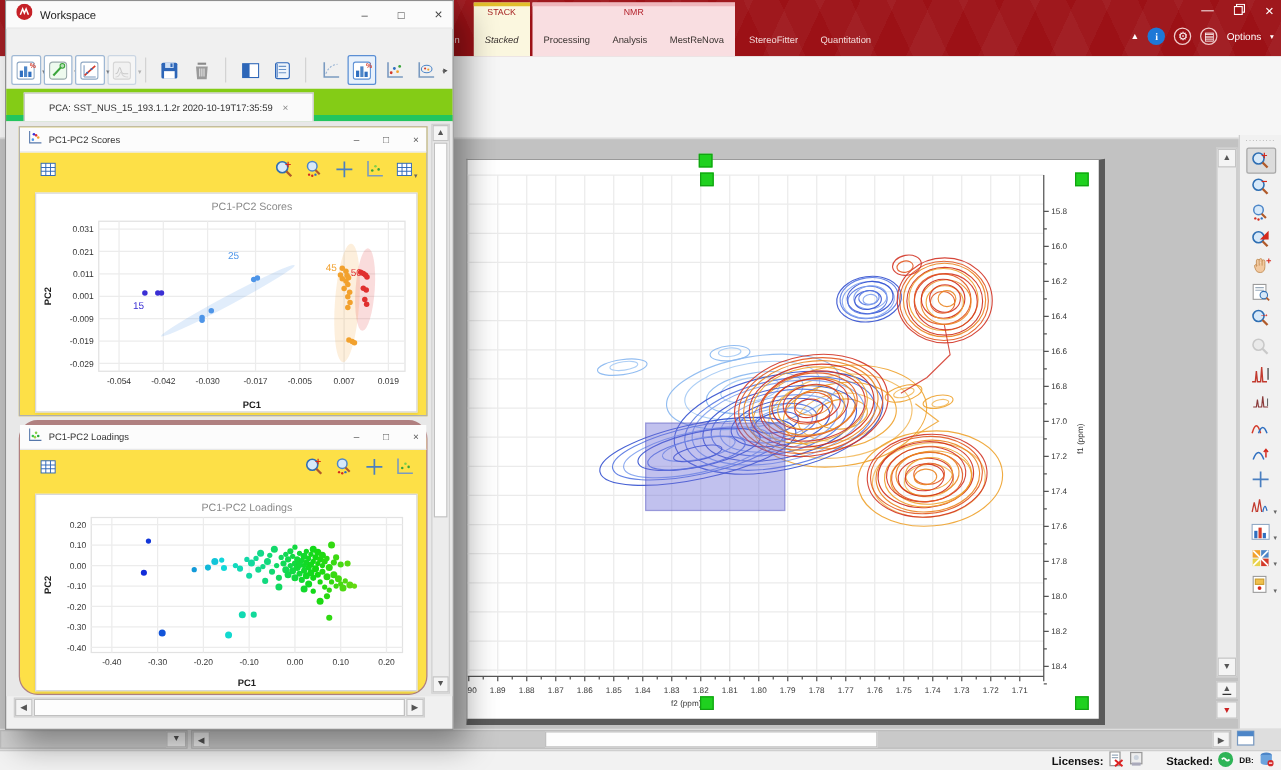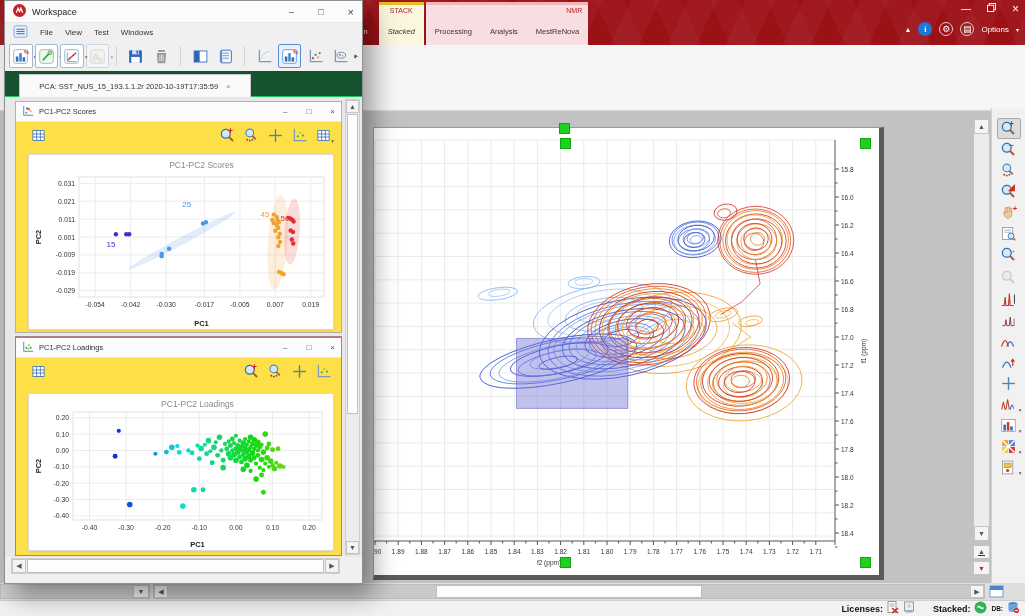--- a/index.html
+++ b/index.html
@@ -16,21 +16,21 @@
   .rgroup{display:flex;flex-direction:column;height:43px;margin-right:2px;}
   .rg-head{font-size:7px;height:15px;line-height:15px;text-align:center;white-space:nowrap;padding:0 6px;}
   .rg-tabs{flex:1;display:flex;align-items:stretch;}
   .rtab{display:flex;align-items:center;padding:0 9px;font-size:7.5px;color:#f3dada;white-space:nowrap;}
   .rg-plain .rg-head{visibility:hidden;}
   .rg-red .rg-head{background:#b2181c;color:#fff;}
   .rg-red .rtab.sel{background:#f6f3f3;color:#b02020;}
   .rg-yellow{background:#fbf7df;border-top:3px solid #e2bf2b;}
   .rg-yellow .rg-head{color:#a51f1f;height:12px;line-height:12px;}
   .rg-yellow .rtab{color:#3a3330;font-style:italic;}
-  .rg-pink{background:#f9dee1;border-top:3px solid #efb6bb;align-items:flex-end;}
+  .rg-pink{background:#f9dee1;border-top:3px solid #efb6bb;}
   .rg-pink .rg-head{color:#b3202a;height:12px;line-height:12px;}
   .rg-pink .rtab{color:#3a3330;}
   #win-controls{position:absolute;right:6px;top:3px;display:flex;gap:16px;color:#fff;font-size:10px;align-items:center;}
   #win-controls span{cursor:default;line-height:10px;}
   #ribbon-right{position:absolute;right:6px;top:22px;display:flex;gap:7px;align-items:center;color:#fff;font-size:8px;}
   .circ{width:14px;height:14px;border-radius:50%;display:flex;align-items:center;justify-content:center;font-size:8px;}
   .circ.info{background:#1e78d7;color:#fff;font-weight:bold;font-family:"Liberation Serif",serif;}
   .circ.ring{border:1px solid #f0caca;color:#fff;font-size:9px;}
 
   
@@ -68,41 +68,41 @@
   #ws-title .t{font-size:9px;color:#222;flex:1;}
   #ws-title .wb{color:#444;font-size:9px;margin-left:18px;cursor:default;}
   #ws-menu{position:absolute;left:0;top:22px;right:0;height:18px;display:flex;align-items:center;gap:12px;padding:0 8px;font-size:8px;color:#333;}
   #ws-toolbar{position:absolute;left:0;top:40px;right:0;height:30px;display:flex;align-items:center;padding:0 4px;gap:2px;}
   .wsb{width:25px;height:24px;display:flex;align-items:center;justify-content:center;background:transparent;border:1px solid transparent;border-radius:2px;position:relative;}
   .wsb.boxed{border-color:#9fb8d4;background:#fff;}
   .wsb.active{border-color:#5b8fd4;background:#e8f1fb;}
   .wsb.disabled{opacity:.45;}
   .wsb .dd{position:absolute;right:-5px;top:9px;font-size:5.5px;color:#666;}
   .wsep{width:1px;height:20px;background:#d3d3d3;margin:0 5px;}
-  #ws-tabrow{position:absolute;left:0;top:70px;right:0;height:26px;border-bottom:1px solid #22c55e;background:#14532d;}
+  #ws-tabrow{position:absolute;left:0;top:70px;right:0;height:26px;border-bottom:5px solid #22c55e;background:#84cc16;}
   #ws-tab{position:absolute;left:14px;top:3px;width:232px;height:23px;background:#fafafa;border:1px solid #c9c9c9;border-bottom:none;
     display:flex;align-items:center;justify-content:center;gap:8px;font-size:7.5px;color:#333;}
   #ws-tab .x{color:#888;font-size:8px;}
   #ws-content{position:absolute;left:0;top:96px;right:0;bottom:26px;background:#e8e8e8;}
 
   .cwin{position:absolute;background:#fde047;border:1px solid #b0b0b0;}
   .cw-title{position:absolute;left:0;top:0;right:0;height:20px;background:#fcfcfc;border-bottom:1px solid #e8e8e8;
     display:flex;align-items:center;gap:5px;padding:0 6px;}
   .cw-title .t{font-size:7.5px;color:#333;flex:1;}
   .cw-title .wb{color:#555;font-size:8px;margin-left:14px;}
   .cw-tools{position:absolute;left:0;top:20px;right:0;height:27px;display:flex;align-items:center;padding:0 8px;}
   .cw-tools .spacer{flex:1;}
   .cw-tools .icb{width:20px;height:20px;margin-left:4px;}
   .card{position:absolute;background:#fff;border:1px solid #d8d8d8;box-shadow:0 1px 2px rgba(0,0,0,.08);}
   .tk{font-size:6.8px;fill:#333;}
   .ct{font-size:8.5px;fill:#8a8a8a;}
   .al{font-size:7.5px;font-weight:bold;fill:#222;}
   .gl{font-size:8px;}
 
-  #loadings-win{border-top:2px solid #14b8a6;border-color:#b08080;}
+  #loadings-win{border-top:4px solid #14b8a6;border-color:#b08080;border-radius:15px;}
 
   
   #ws-vscroll{position:absolute;right:2px;top:98px;width:15px;bottom:28px;background:#ececec;border:1px solid #d0d0d0;}
   #ws-hscroll{position:absolute;left:6px;bottom:9px;right:22px;height:16px;background:#ececec;border:1px solid #d0d0d0;display:flex;align-items:stretch;}
   .thumb{background:#fdfdfd;border:1px solid #c0c0c0;}
 </style>
 </head>
 <body>
 
 <div id="root">
@@ -120,20 +120,27 @@
           <div class="rg-tabs">
             <div class="rtab">Stacked</div>
           </div>
         </div>
         <div class="rgroup rg-pink">
           <div class="rg-head">NMR</div>
           <div class="rg-tabs">
             <div class="rtab">Processing</div>
             <div class="rtab">Analysis</div>
             <div class="rtab">MestReNova</div>
+          </div>
+        </div>
+        <div class="rgroup rg-plain">
+          <div class="rg-head">.</div>
+          <div class="rg-tabs">
+            <div class="rtab">StereoFitter</div>
+            <div class="rtab">Quantitation</div>
           </div>
         </div>
       </div>
     <div id="win-controls">
       <span>—</span>
       <span><svg width="9" height="9" viewBox="0 0 10 10">
             <rect x="2.5" y="0.5" width="7" height="7" fill="none" stroke="#fff"></rect>
             <rect x="0.5" y="2.5" width="7" height="7" fill="#9c1116" stroke="#fff"></rect>
           </svg></span>
       <span style="font-size:12px;">×</span>
@@ -584,32 +591,20 @@
     <div id="ws-title">
       <span><svg width="13" height="13" viewBox="0 0 14 14">
             <circle cx="7" cy="7" r="7" fill="#c62127"></circle>
             <path d="M3.5 9.5 L5.5 4.5 L7 8 L8.5 4.5 L10.5 9.5" stroke="#fff" stroke-width="1.3" fill="none"></path>
           </svg></span>
       <span class="t">Workspace</span>
       <span class="wb">–</span>
       <span class="wb">□</span>
       <span class="wb" style="font-size:11px;">×</span>
     </div>
-    <div id="ws-menu">
-        <span><svg viewBox="0 0 20 20" width="15" height="15">
-            <rect x="1.5" y="2.5" width="17" height="15" rx="2" fill="#eef4fb" stroke="#5a8fd0"></rect>
-            <line x1="4.5" y1="7" x2="15.5" y2="7" stroke="#3a78c2" stroke-width="1.5"></line>
-            <line x1="4.5" y1="10" x2="15.5" y2="10" stroke="#3a78c2" stroke-width="1.5"></line>
-            <line x1="4.5" y1="13" x2="15.5" y2="13" stroke="#3a78c2" stroke-width="1.5"></line>
-          </svg></span>
-        <span>File</span>
-        <span>View</span>
-        <span>Test</span>
-        <span>Windows</span>
-      </div>
     <div id="ws-toolbar">
         <div class="wsb boxed">
           <svg viewBox="0 0 20 20" width="17" height="17">
             <rect x="2" y="2" width="16" height="16" rx="2" fill="#fff" stroke="#8fa8c4"></rect>
             <rect x="4.5" y="10" width="3" height="6" fill="#2f6fc0"></rect>
             <rect x="8.5" y="6" width="3" height="10" fill="#4d86c8"></rect>
             <rect x="12.5" y="11" width="3" height="5" fill="#2f6fc0"></rect>
             <text x="14" y="7.5" font-size="6.5" fill="#d43a2a" font-weight="bold">%</text>
           </svg>
           <span class="dd">▾</span>

